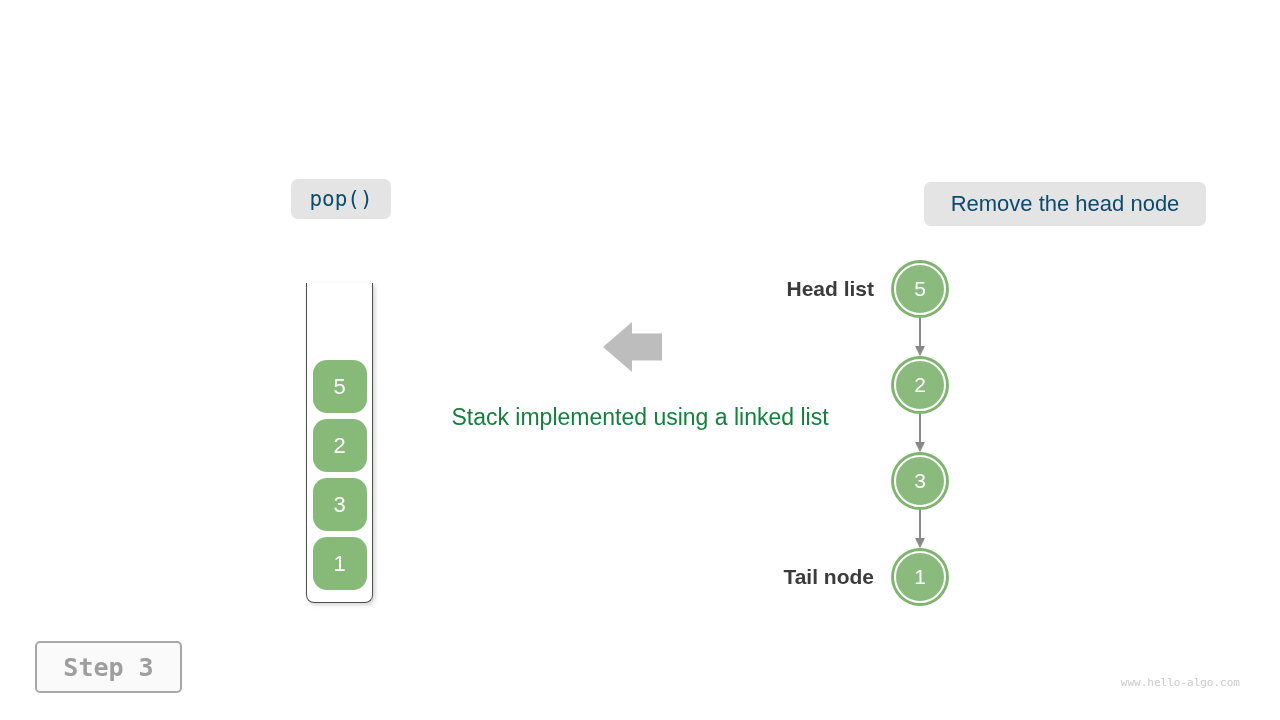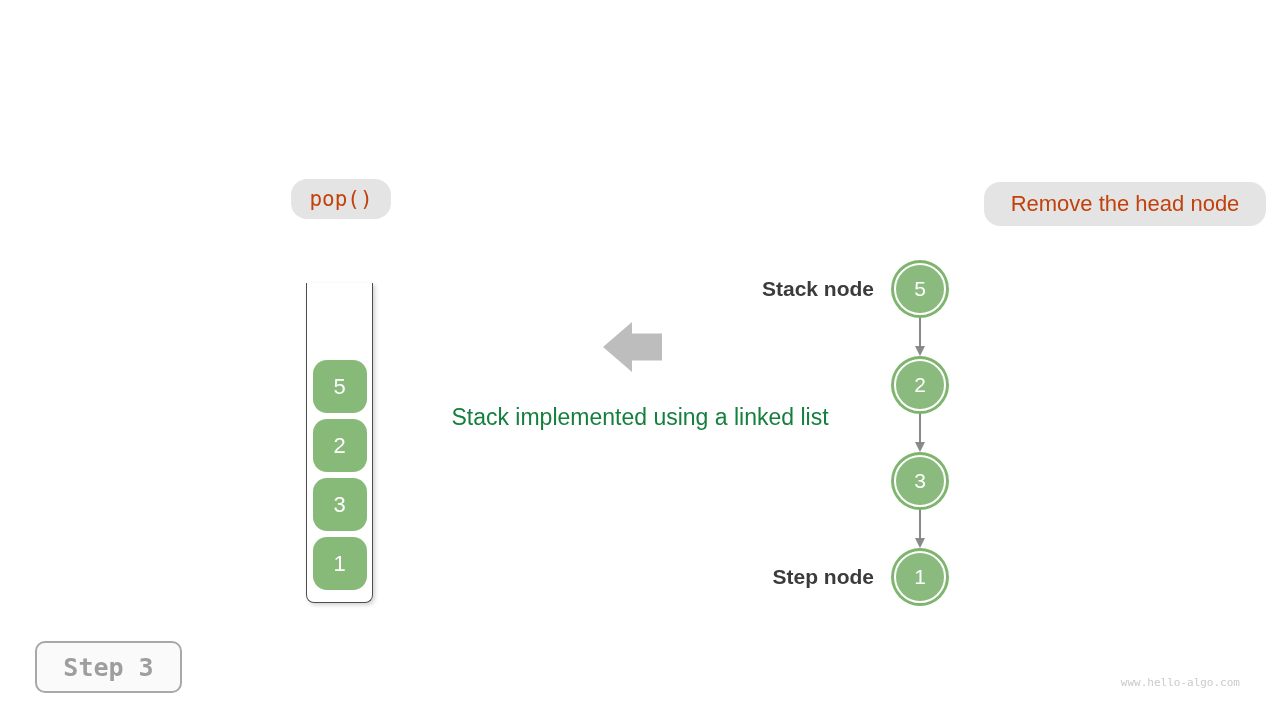--- a/index.html
+++ b/index.html
@@ -9,34 +9,34 @@
     height: 720px;
     background: #ffffff;
     overflow: hidden;
     font-family: "Liberation Sans", sans-serif;
   }
 
   
   .pill {
     position: absolute;
     background: #e4e4e4;
-    border-radius: 16px;
-    display: flex;
-    align-items: center;
-    justify-content: center;
-    color: #c2410c;
+    border-radius: 7px;
+    display: flex;
+    align-items: center;
+    justify-content: center;
+    color: #0c4a6e;
     text-align: right;
   }
   #pop-pill {
     left: 291px; top: 179px; width: 100px; height: 40px;
     font-family: "DejaVu Sans Mono", monospace;
     font-size: 21px;
   }
   #remove-pill {
-    left: 984px; top: 182px; width: 282px; height: 44px;
+    left: 924px; top: 182px; width: 282px; height: 44px;
     font-size: 22px;
   }
 
   
   #stack-container {
     position: absolute;
     left: 306px; top: 283px;
     width: 67px; height: 320px;
     box-sizing: border-box;
     border-left: 1.5px solid #4d4d4d;
@@ -136,21 +136,21 @@
   #tail-node-label { left: 694px; top: 565px; }
 
   
   #step-badge {
     position: absolute;
     left: 35px; top: 641px;
     width: 147px; height: 52px;
     box-sizing: border-box;
     background: #fafafa;
     border: 2px solid #a8a8a8;
-    border-radius: 10px;
+    border-radius: 5px;
     display: flex;
     align-items: center;
     justify-content: center;
     font-family: "DejaVu Sans Mono", monospace;
     font-weight: bold;
     font-size: 25px;
     color: #9e9e9e;
   }
 
   
@@ -181,22 +181,22 @@
       <div class="stack-item">3</div>
       <div class="stack-item">1</div>
     </div>
 
   <svg id="big-arrow" viewBox="0 0 59 50" aria-hidden="true">
     <polygon points="0,25 29,0 29,11.5 59,11.5 59,38.5 29,38.5 29,50" fill="#bdbdbd"></polygon>
   </svg>
 
   <div id="caption">Stack implemented using a linked list</div>
 
-  <div id="head-node-label" class="node-label">Stack node</div>
-  <div id="tail-node-label" class="node-label">Step node</div>
+  <div id="head-node-label" class="node-label">Head list</div>
+  <div id="tail-node-label" class="node-label">Tail node</div>
 
   <div id="ll-column">
       <div class="ll-node">5</div>
       <div class="ll-connector">
         <div class="line"></div>
         <div class="head"></div>
       </div>
       <div class="ll-node">2</div>
       <div class="ll-connector">
         <div class="line"></div>

